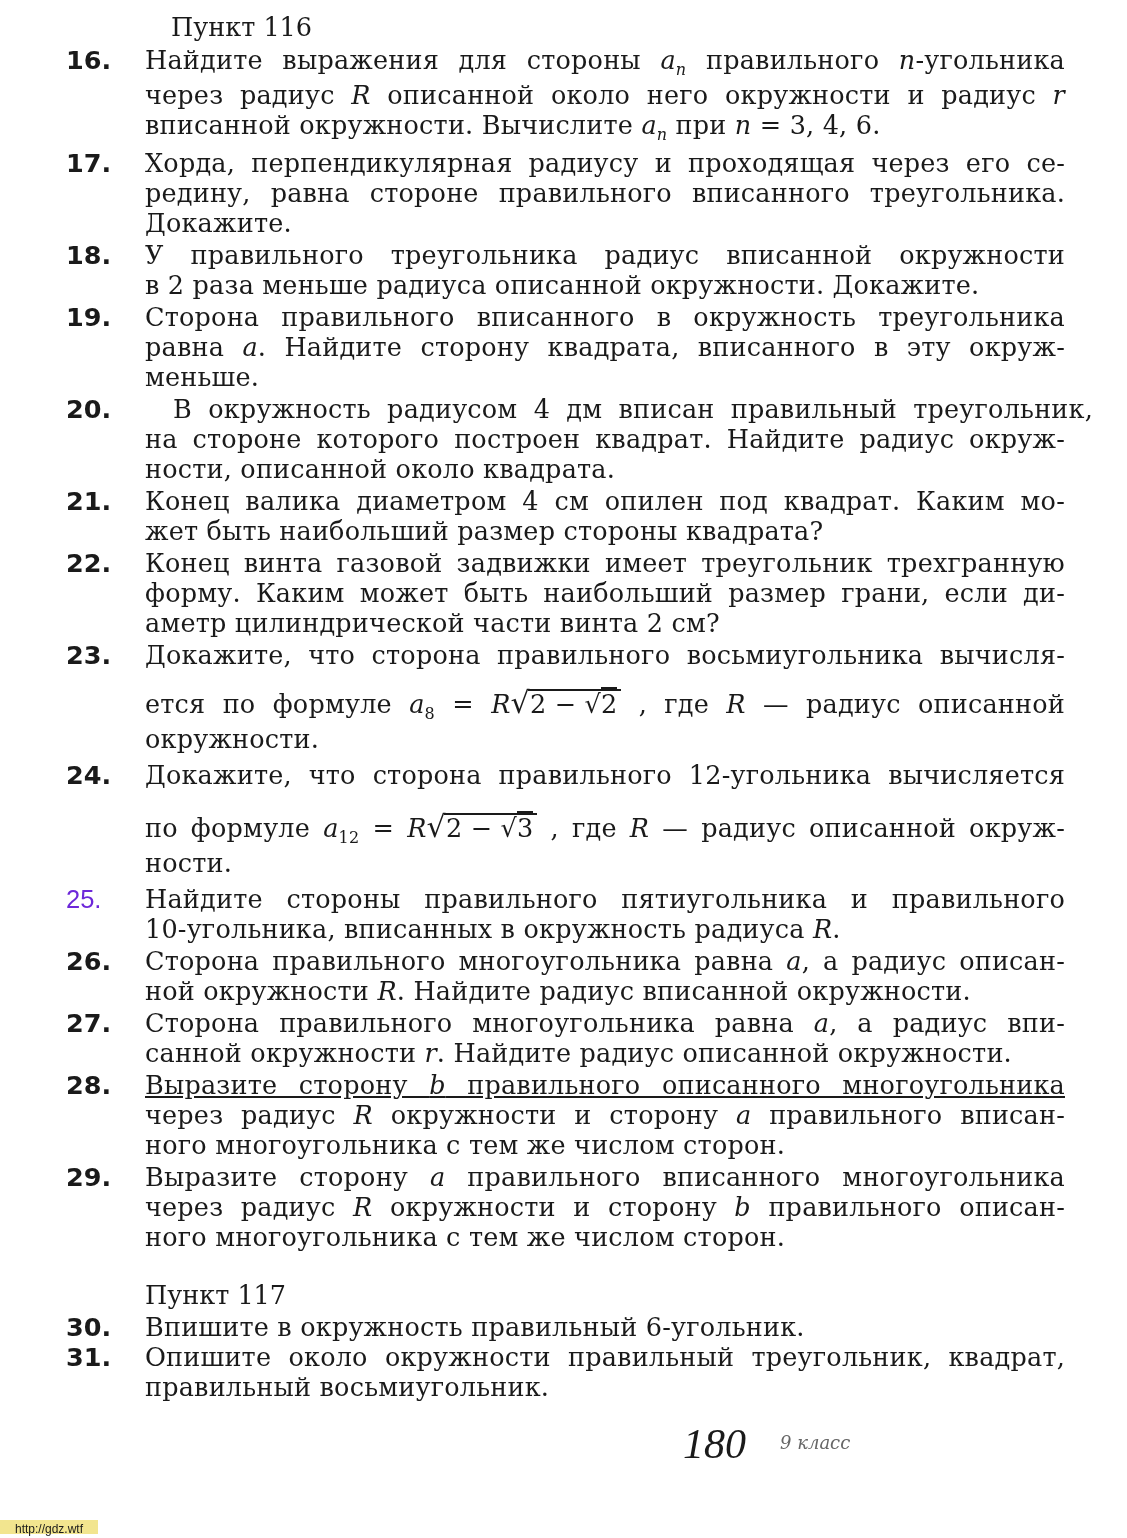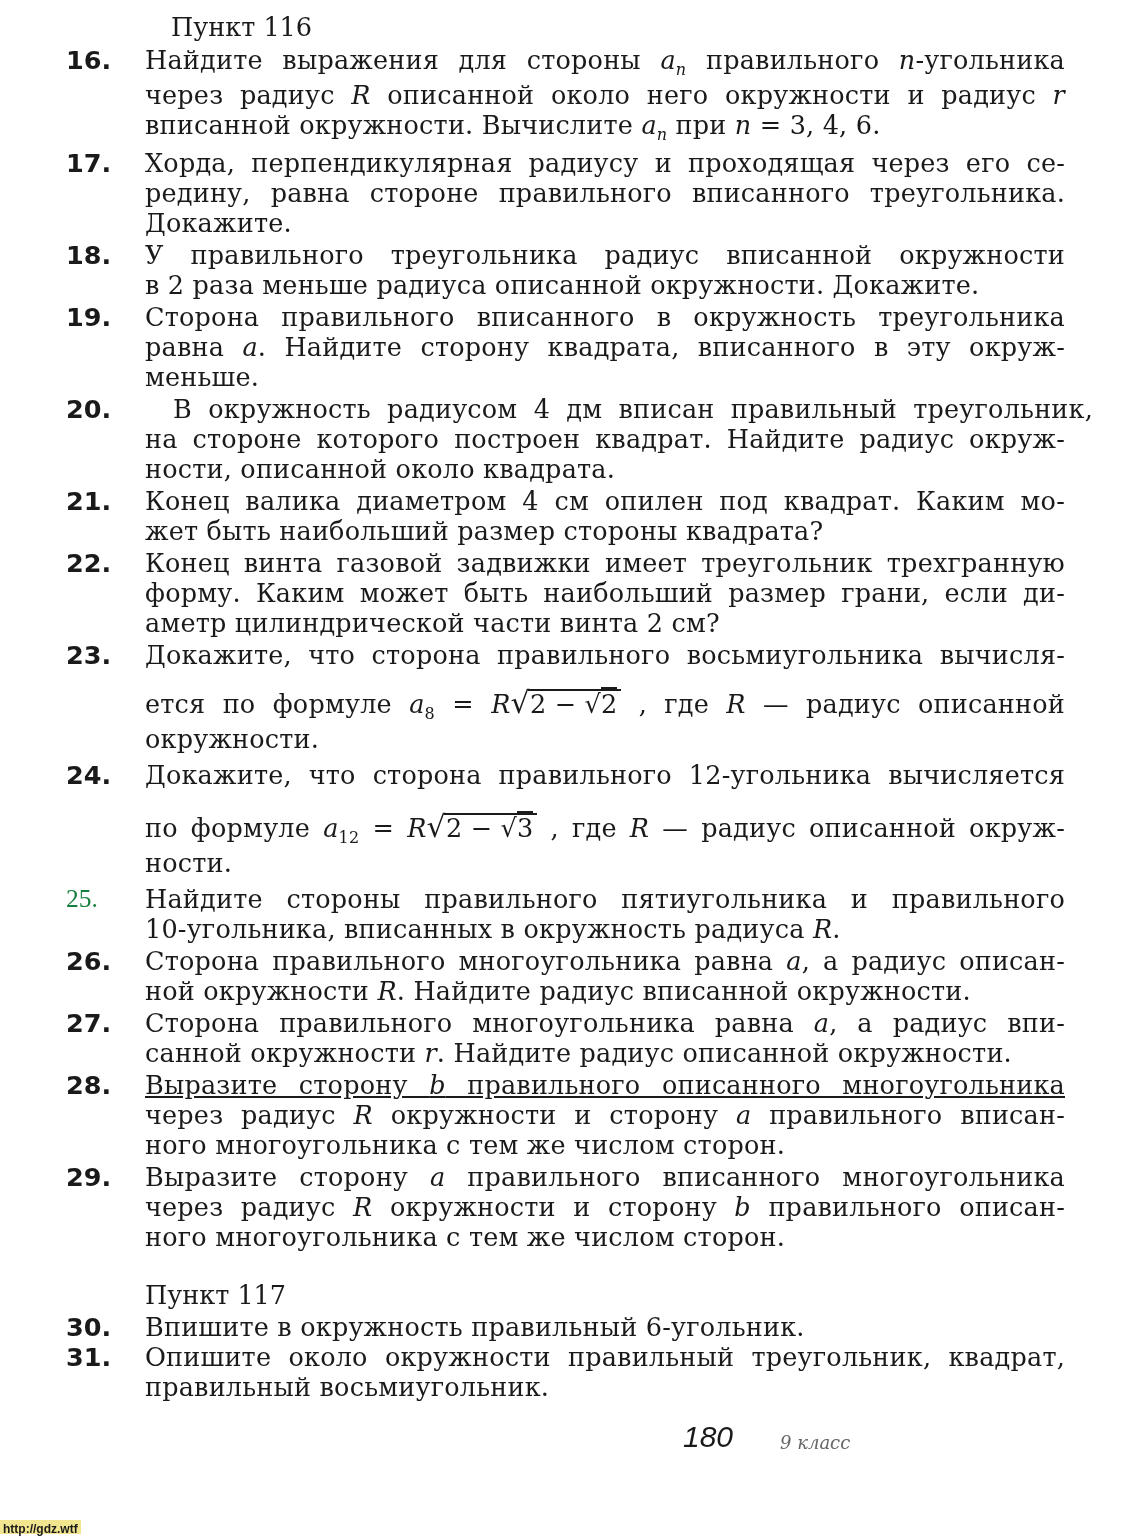--- a/index.html
+++ b/index.html
@@ -3,31 +3,31 @@
 <meta charset="utf-8">
 <style>
   html, body { margin:0; padding:0; background:#ffffff; }
   body { width:1127px; height:1538px; position:relative; overflow:hidden;
          font-family:"DejaVu Serif", serif; color:#1a1a1a; }
   .line { position:absolute; left:145px; width:920px; font-size:25.5px; line-height:30px;
           white-space:nowrap; letter-spacing:0.2px; text-align:justify; text-align-last:justify; }
   .line.last { text-align-last:left; }
   .num { position:absolute; left:66px; font-size:25.5px; line-height:30px; font-weight:bold;
          font-family:"DejaVu Sans", sans-serif; }
-  .num.light { font-weight:normal; font-family:Liberation Serif, serif; color:#15803d; }
+  .num.light { font-weight:normal; font-family:Liberation Sans, sans-serif; color:#6d28d9; }
   .section { position:absolute; left:145px; font-size:25.5px; line-height:30px; }
   i, .m { font-style:italic; }
   sub { font-size:16px; vertical-align:-6px; line-height:0; }
   .sqrt { display:inline-block; border-top:2px solid #1a1a1a; padding:0 4px 0 2px; margin-left:-2px; line-height:26px; }
   .rad { font-size:30px; }
-  .footer-page { position:absolute; left:683px; top:1420px; font-size:30px; font-style:italic;
-                 font-family:Liberation Sans, sans-serif; }
+  .footer-page { position:absolute; left:683px; top:1420px; font-size:42px; font-style:italic;
+                 font-family:Liberation Serif, serif; }
   .footer-grade { position:absolute; left:780px; top:1432px; font-size:18px; font-style:italic; color:#666; }
   .watermark { position:absolute; left:0; top:1520px; height:14px; background:#f2e58f;
-               font-family:"Liberation Sans", sans-serif; font-size:12px; padding:0 3px; line-height:18px;font-weight:bold; }
+               font-family:"Liberation Sans", sans-serif; font-size:12px; padding:0 15px; line-height:18px; }
 </style>
 </head>
 <body>
 
 <div id="page">
     <div class="section" style="top: 12px; margin-left: 26px;">Пункт 116</div>
     <div class="section" style="top: 1280px;">Пункт 117</div>
     <div class="num" style="top: 45px;">16.</div>
     <div class="line" style="top: 45px;">Найдите выражения для стороны <i>a</i><sub><i>n</i></sub> правильного <i>n</i>-угольника</div>
     <div class="line" style="top: 80px;">через радиус <i>R</i> описанной около него окружности и радиус <i>r</i></div>

